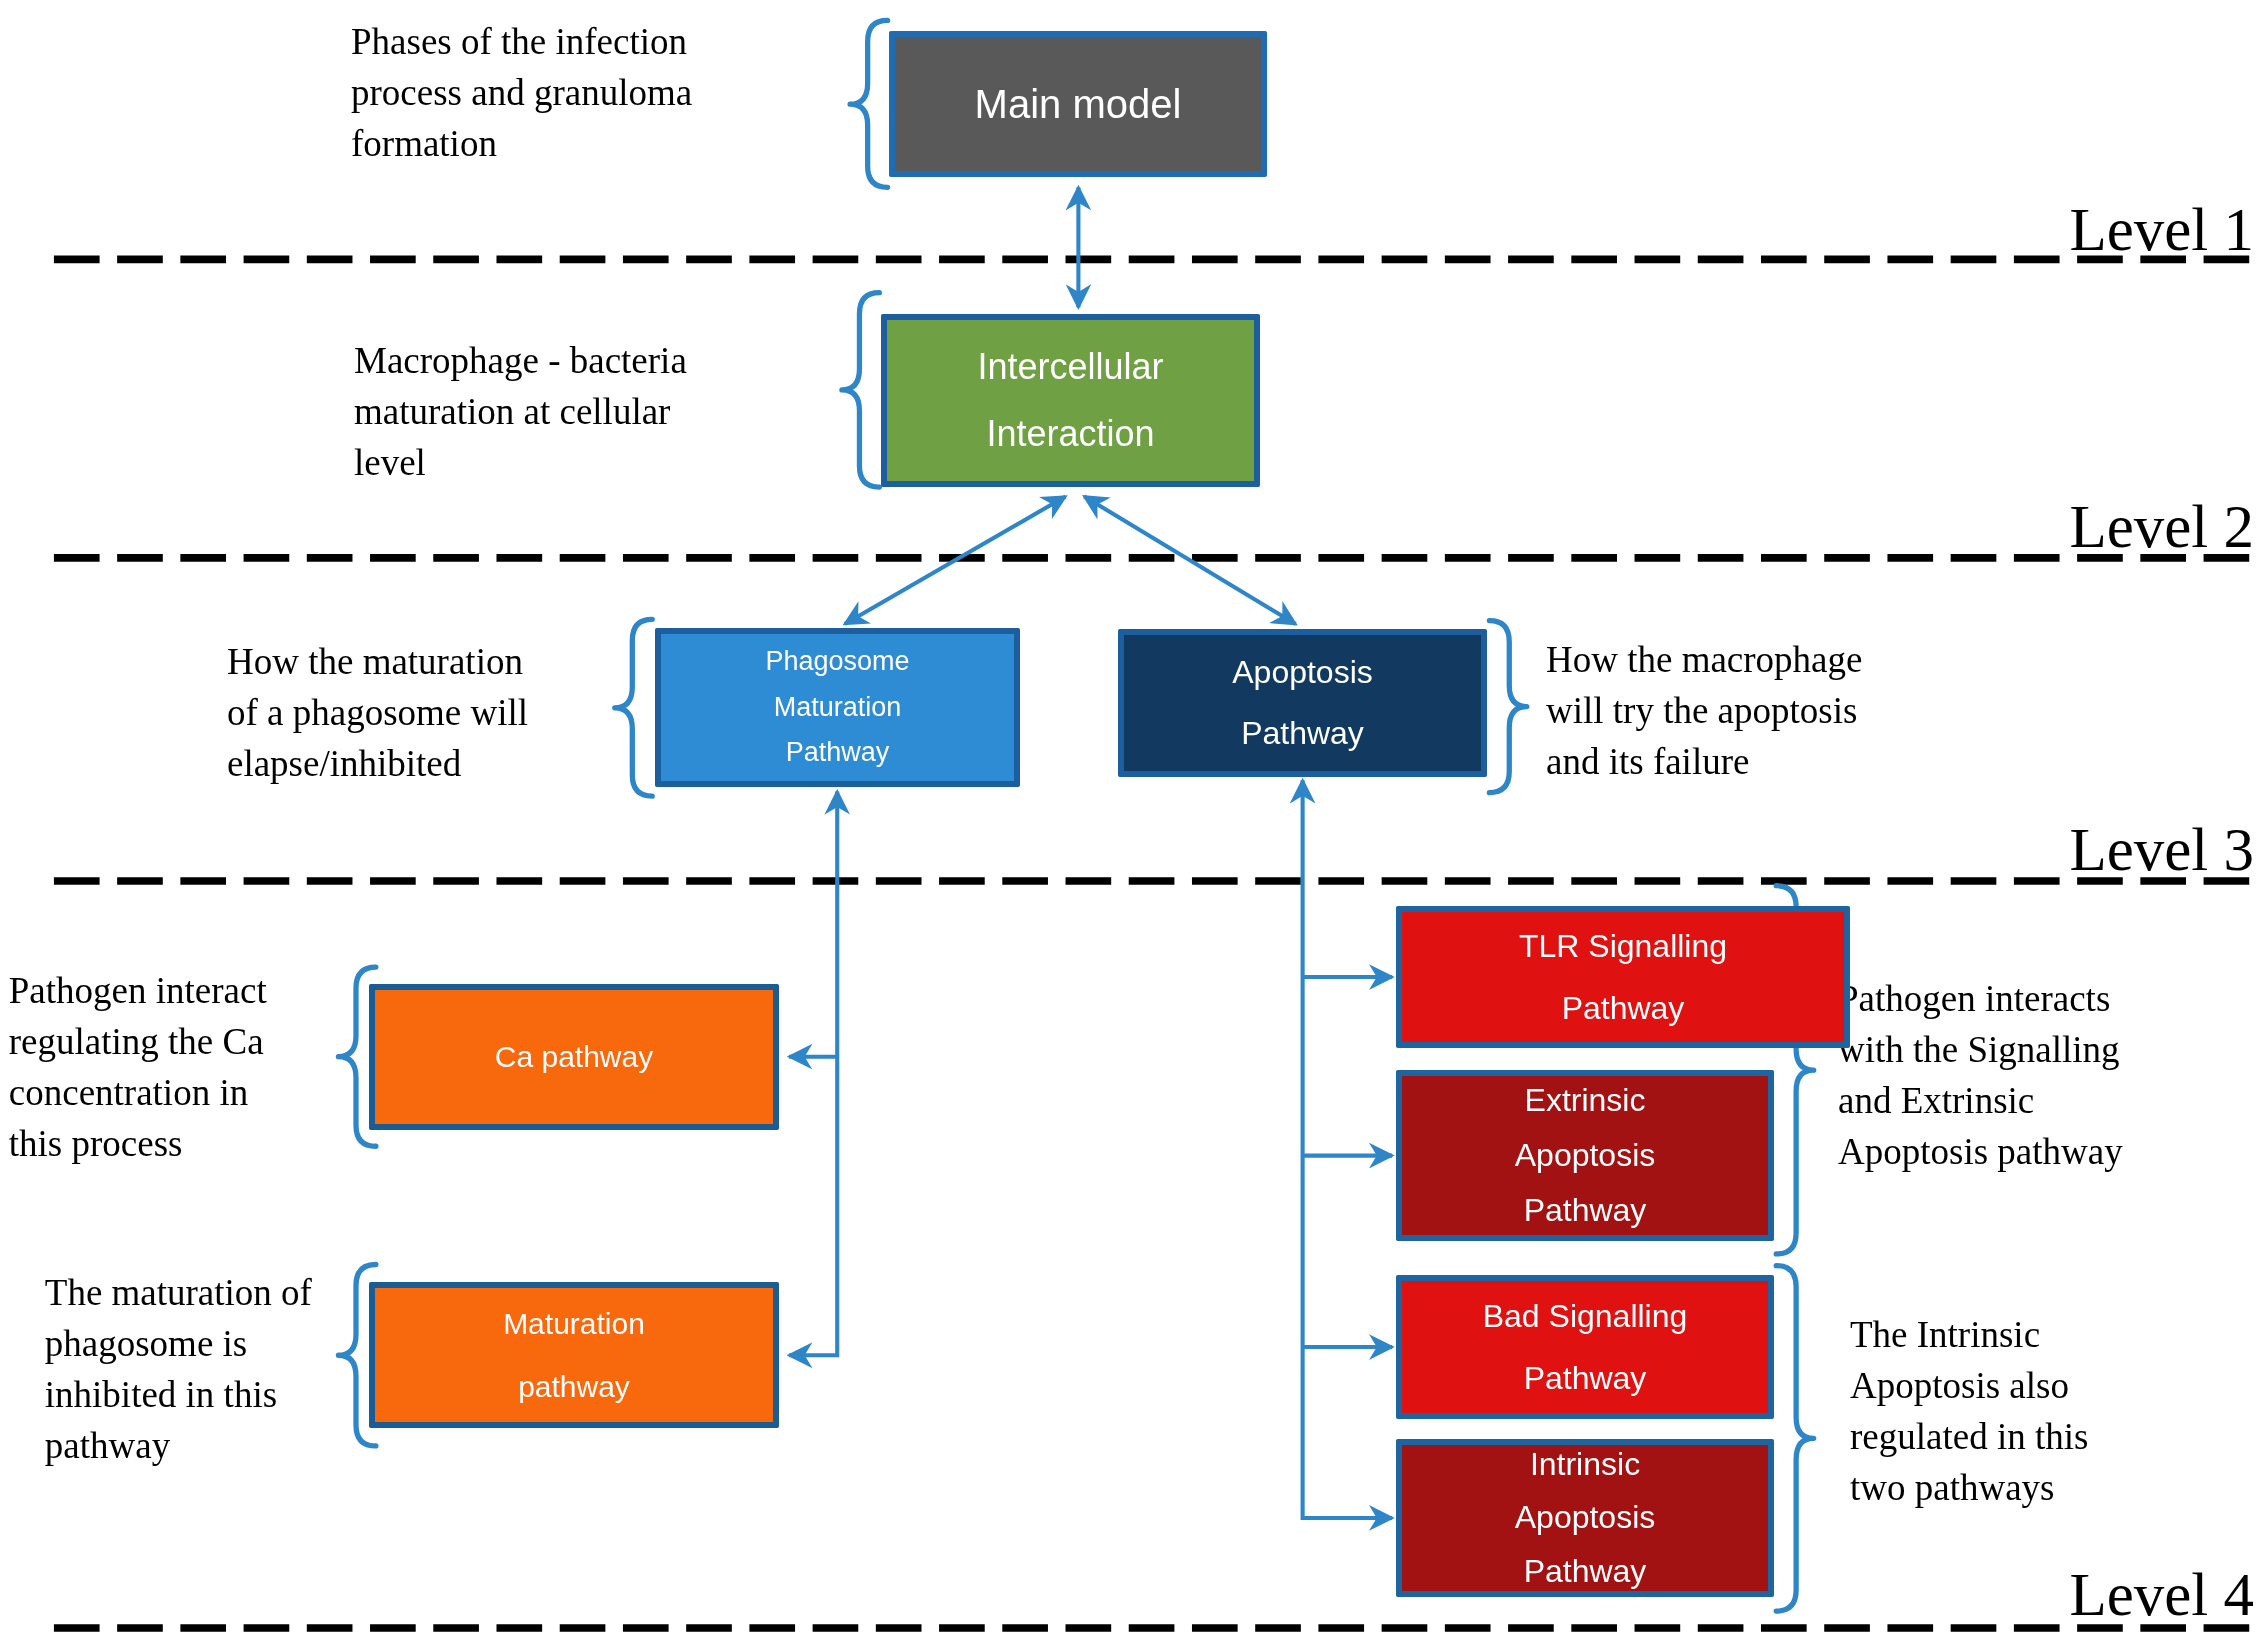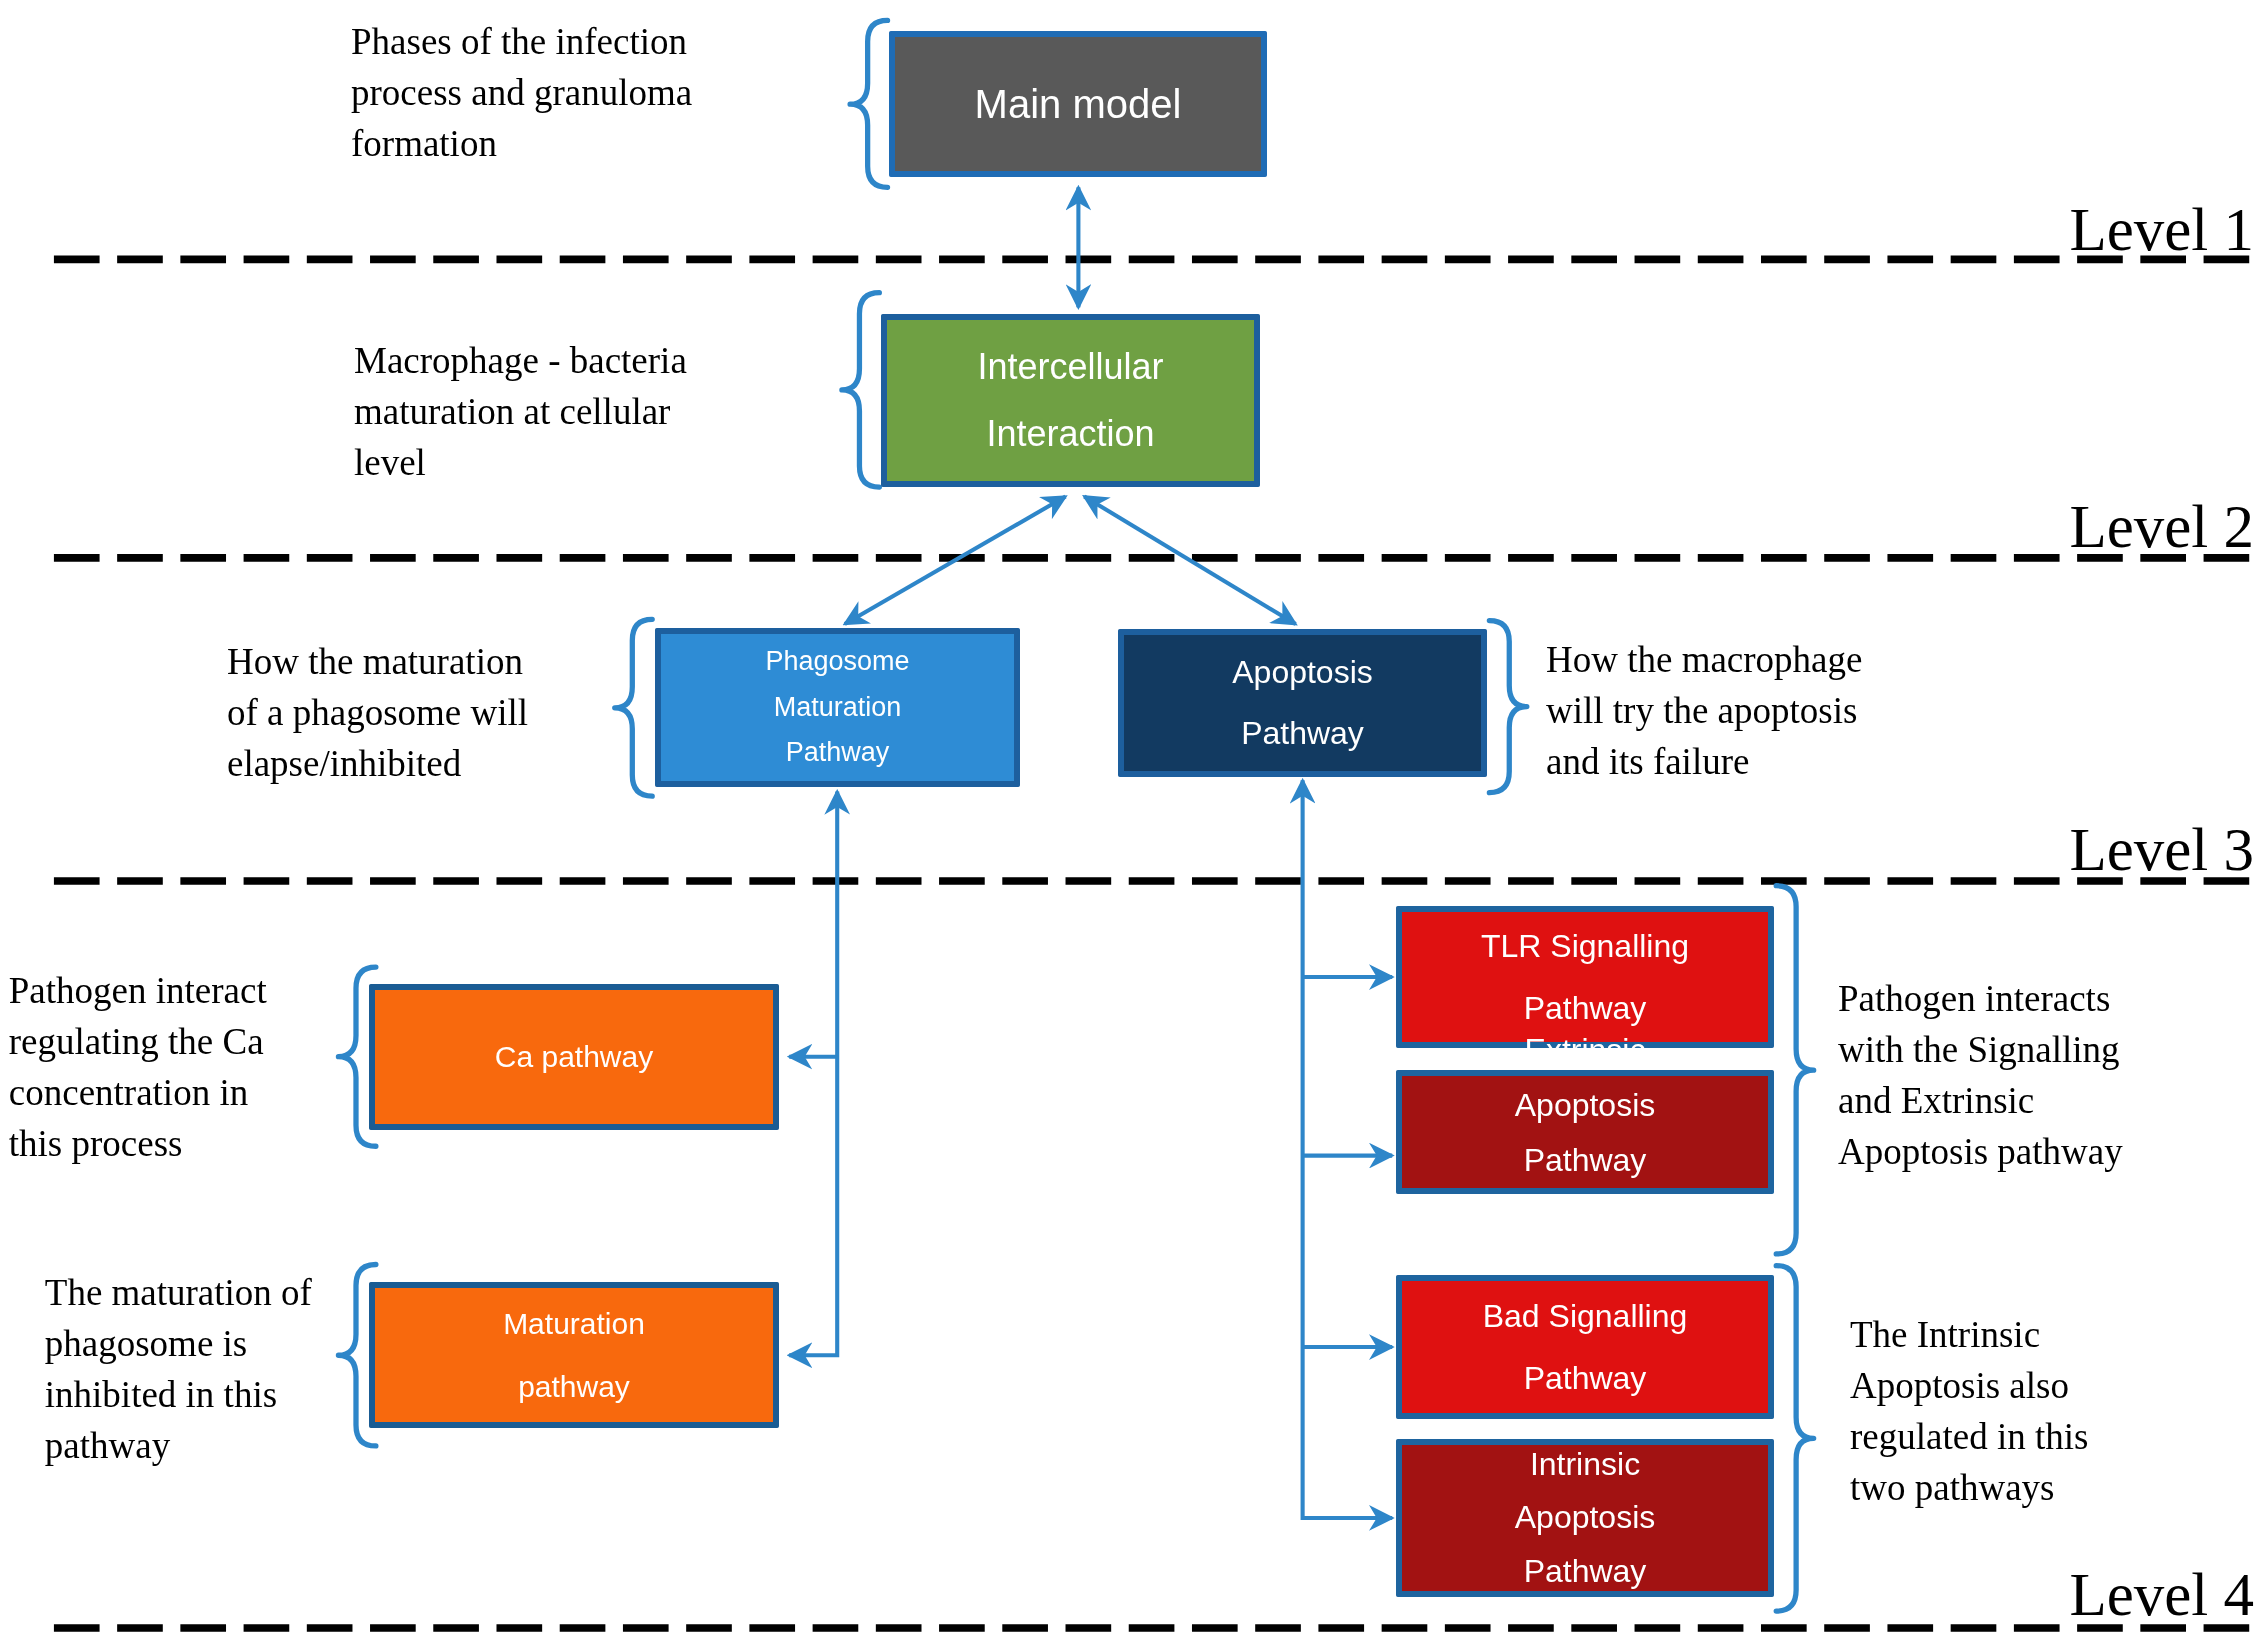--- a/index.html
+++ b/index.html
@@ -88,26 +88,26 @@
 
   <div class="node" style="left: 369px; top: 984px; width: 410px; height: 146px; font-size: 30px; background-color: rgb(248, 105, 13); border-color: rgb(26, 92, 148);">
     <span>Ca pathway</span>
   </div>
 
   <div class="node" style="left: 369px; top: 1282px; width: 410px; height: 146px; font-size: 30px; line-height: 2.1; background-color: rgb(248, 105, 13); border-color: rgb(26, 92, 148);">
     <span>Maturation
 pathway</span>
   </div>
 
-  <div class="node" style="left: 1396px; top: 906px; width: 378px; height: 142px; font-size: 32px; line-height: 1.95; background-color: rgb(223, 17, 17); border-color: rgb(30, 100, 159);">
+  <div class="node" style="left: 1396px; top: 906px; width: 454px; height: 142px; font-size: 32px; line-height: 1.95; background-color: rgb(223, 17, 17); border-color: rgb(30, 100, 159);">
     <span>TLR Signalling
 Pathway</span>
   </div>
 
-  <div class="node" style="left: 1396px; top: 1070px; width: 378px; height: 124px; font-size: 32px; line-height: 1.72; background-color: rgb(162, 18, 18); border-color: rgb(30, 100, 159); align-items: flex-end;">
+  <div class="node" style="left: 1396px; top: 1070px; width: 378px; height: 171px; font-size: 32px; line-height: 1.72; background-color: rgb(162, 18, 18); border-color: rgb(30, 100, 159);">
     <span>Extrinsic
 Apoptosis
 Pathway</span>
   </div>
 
   <div class="node" style="left: 1396px; top: 1275px; width: 378px; height: 144px; font-size: 32px; line-height: 1.95; background-color: rgb(223, 17, 17); border-color: rgb(30, 100, 159); text-align: center;">
     <span>Bad Signalling
 Pathway</span>
   </div>
 

